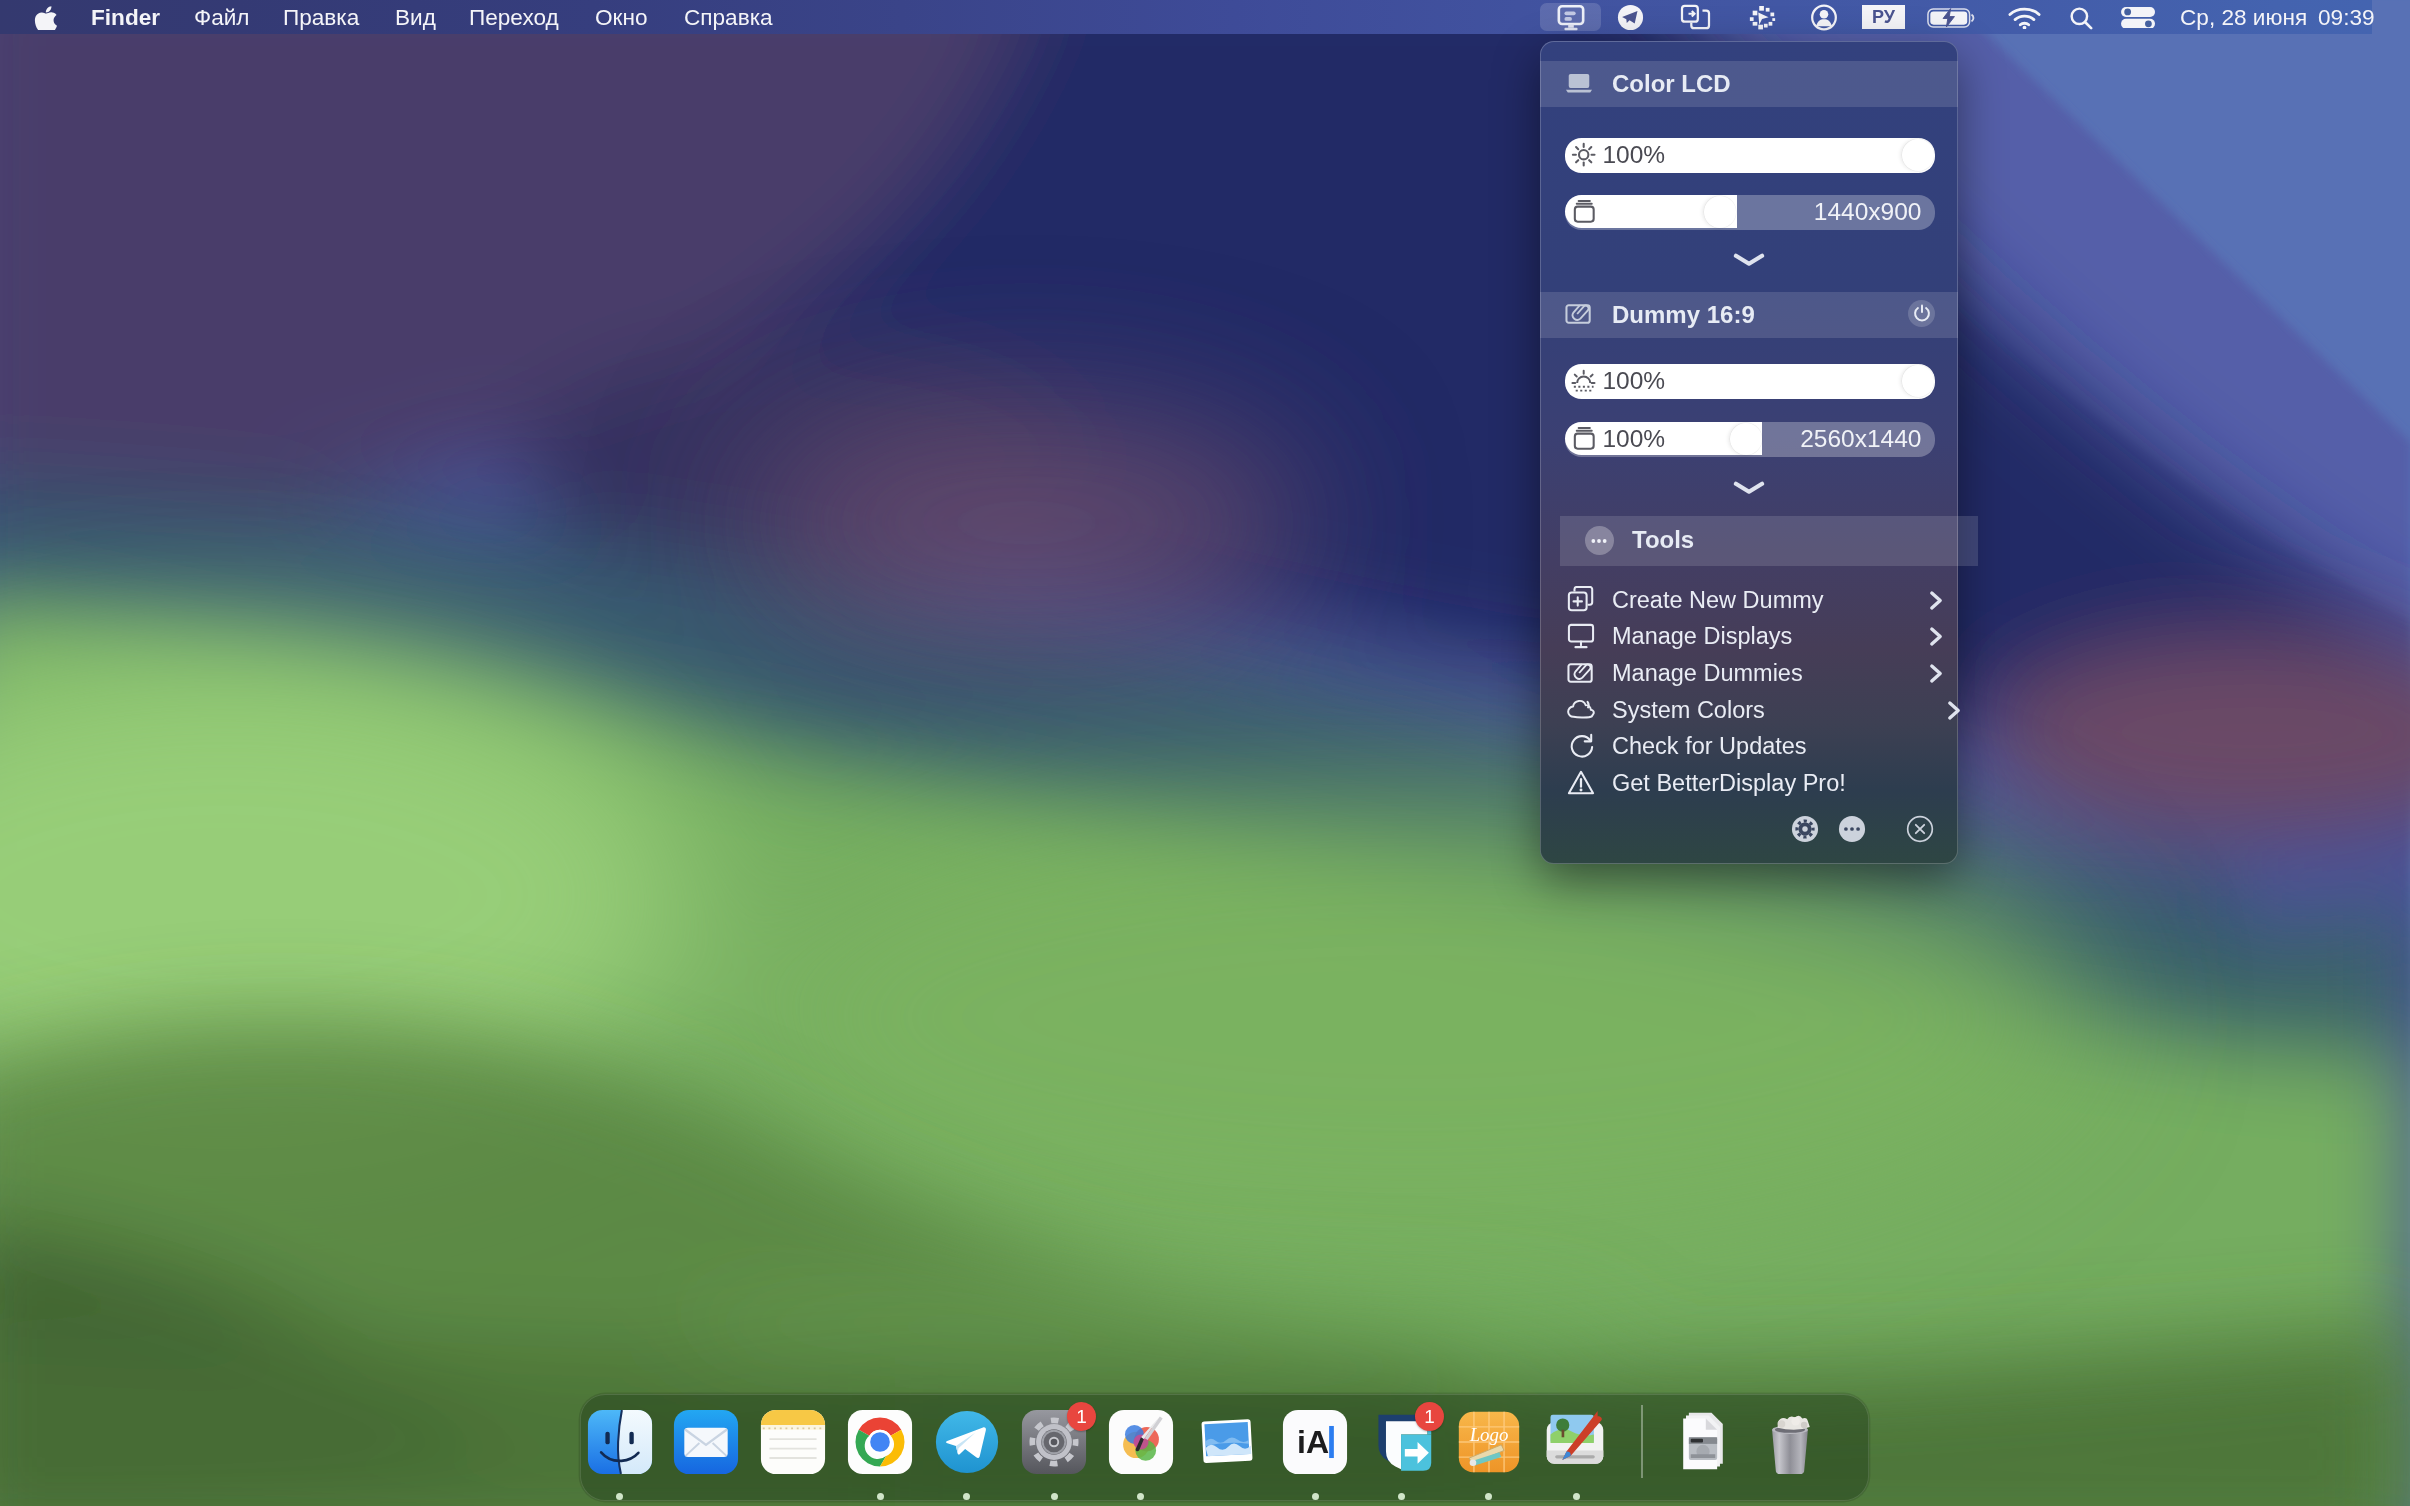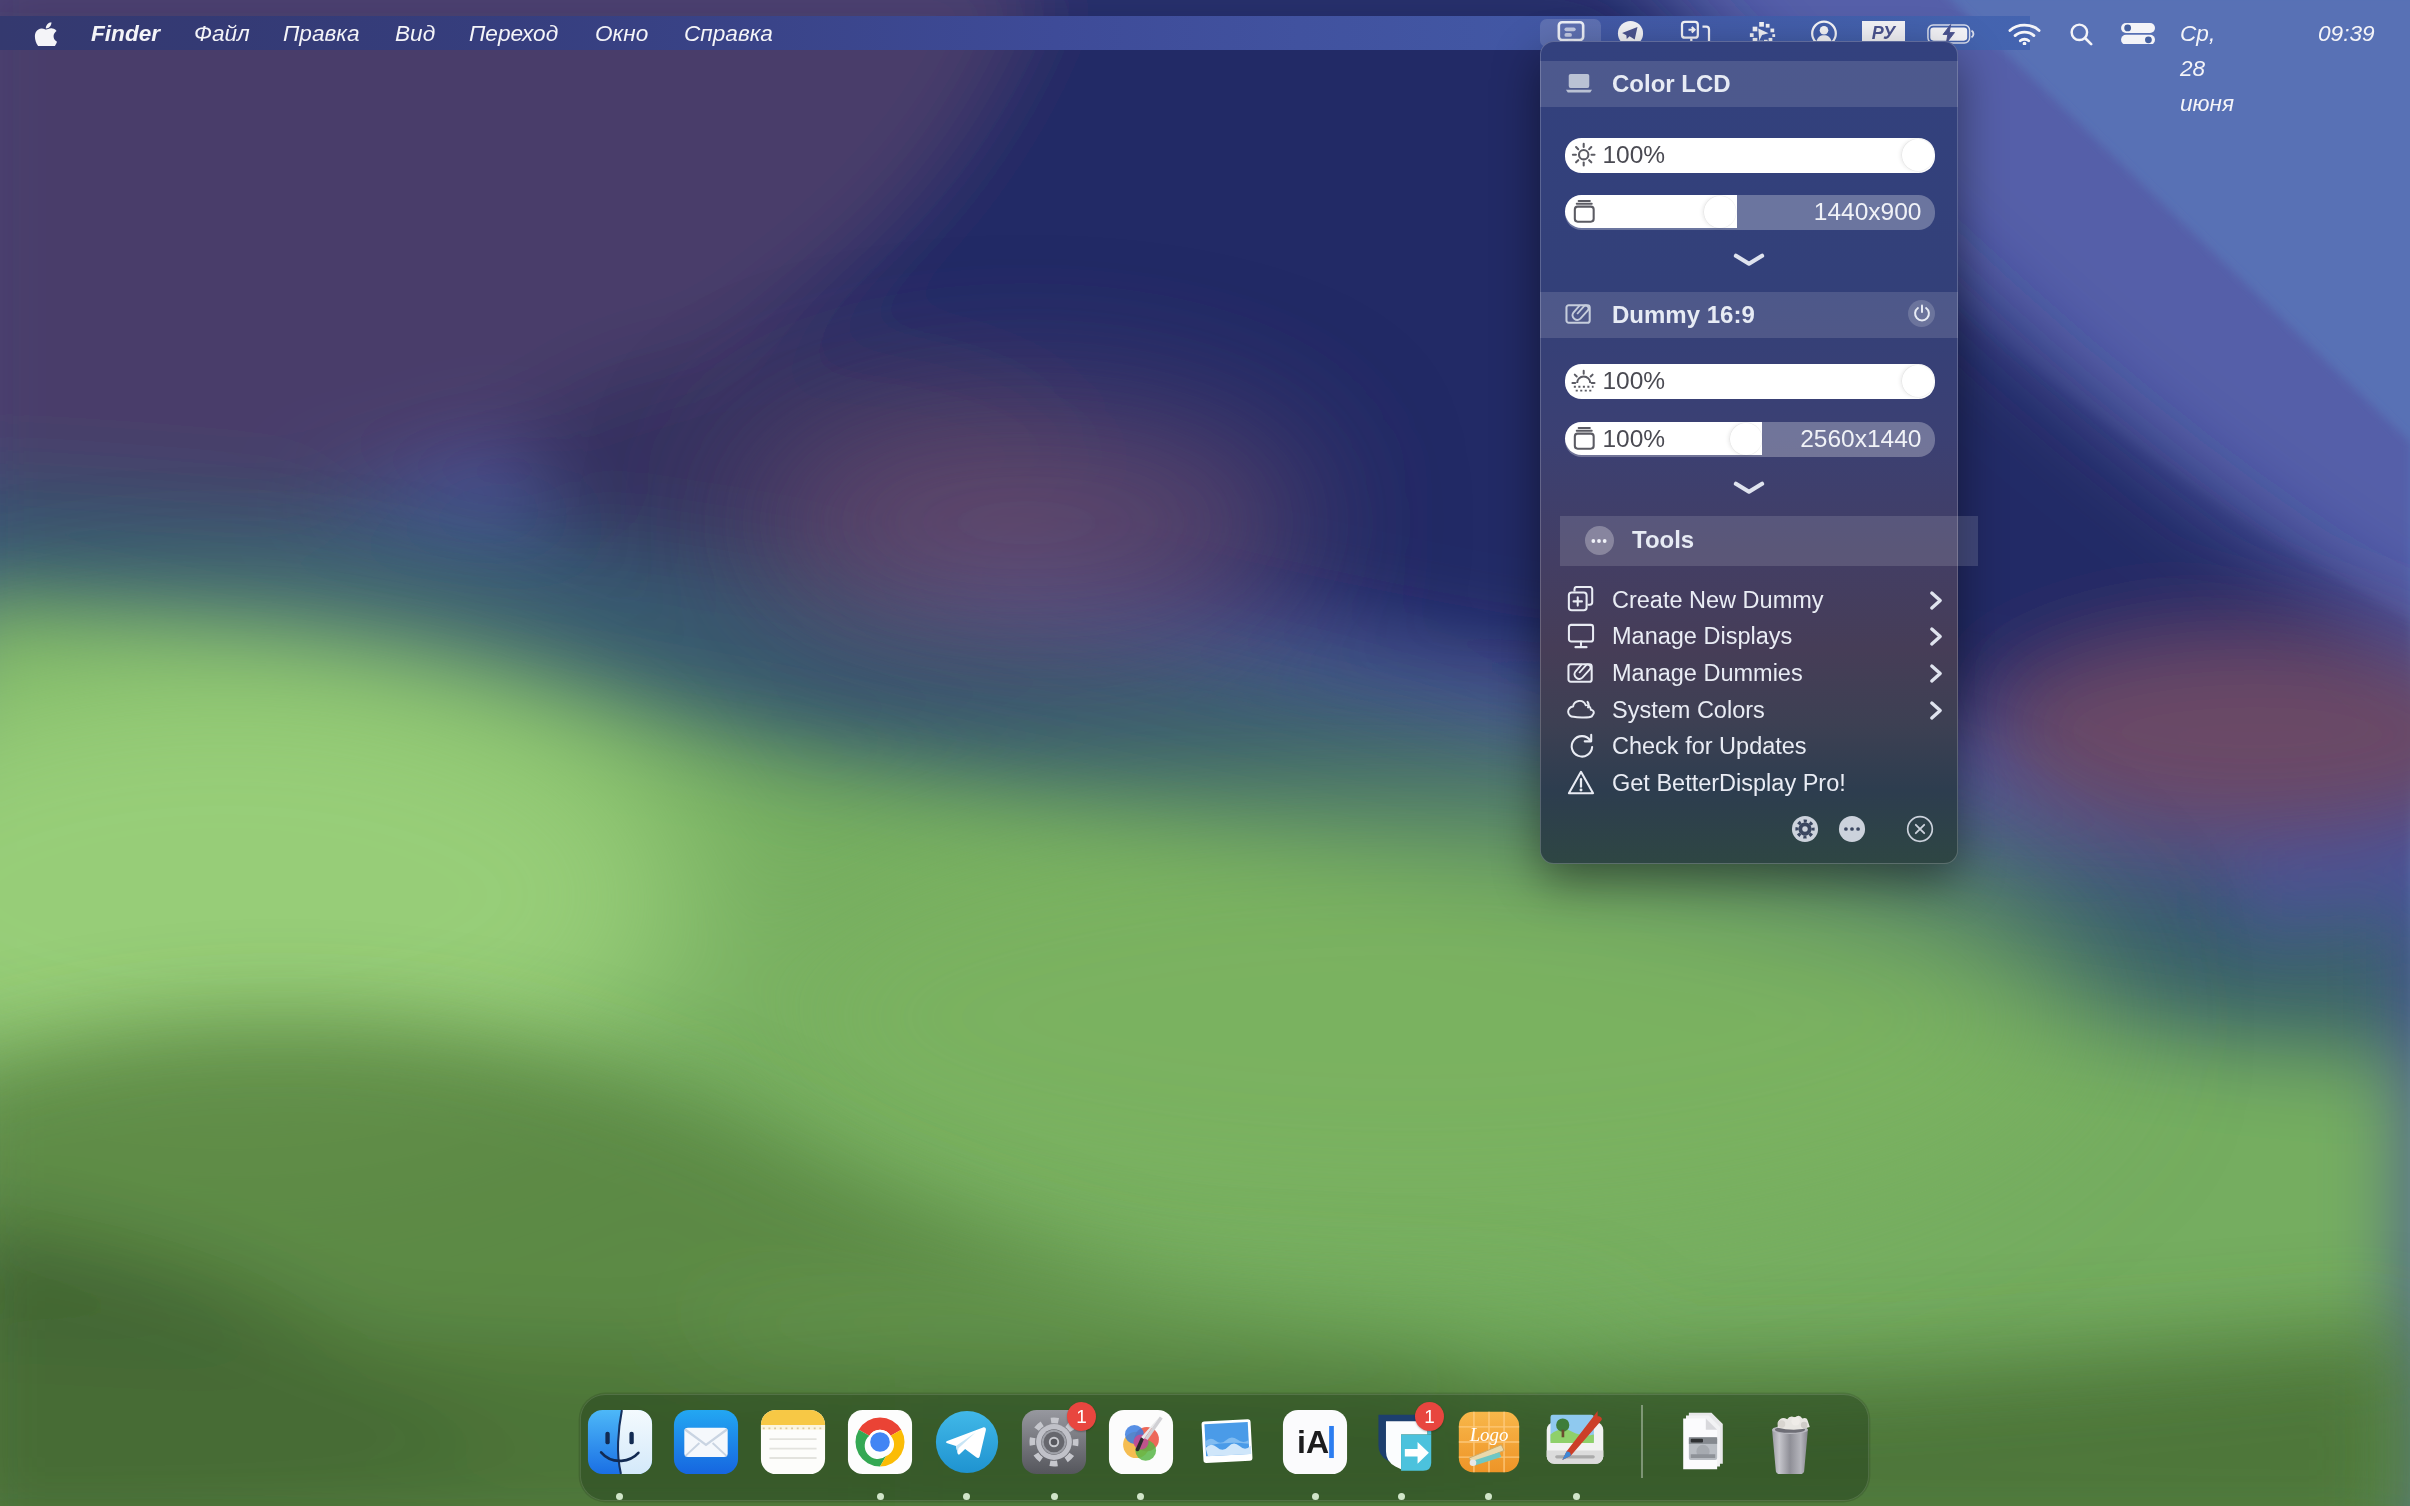--- a/index.html
+++ b/index.html
@@ -1,18 +1,18 @@
 <!DOCTYPE html>
 <html style="font-size:15px"><head>
 <meta charset="utf-8">
 <style>
 html,body{margin:0;padding:0;}
 body{width:2411px;height:1507px;overflow:hidden;position:relative;background:#5b75ba;font-family:"Liberation Sans",sans-serif;}
 .abs{position:absolute;}
-#menubar{left:0;top:16px;width:2030px;height:34px;background:linear-gradient(90deg,#34396f 0%,#343a74 10%,#363e7e 25%,#3a4489 38%,#3e4b98 52%,#41529f 64%,#4257a4 75%,#435ca9 85%,#4463af 96%,#4464b0 100%);font-style:italic;}
+#menubar{left:0;top:0;width:2372px;height:34px;background:linear-gradient(90deg,#34396f 0%,#343a74 10%,#363e7e 25%,#3a4489 38%,#3e4b98 52%,#41529f 64%,#4257a4 75%,#435ca9 85%,#4463af 96%,#4464b0 100%);}
 .mtext{position:absolute;top:0;height:34px;line-height:35px;color:#f4f4f8;font-size:22.6px;}
 .mb{font-weight:bold;}
 #panel{left:1540px;top:41px;width:418px;height:823px;border-radius:14px;background:linear-gradient(180deg,#33417e 0%,#334079 30%,#3b4073 48%,#433e64 63%,#463d57 74%,#3d4053 83%,#2d3d4f 91%,#2e4643 100%);box-shadow:0 0 0 0.9px rgba(255,255,255,0.22) inset,0 17px 47px rgba(0,0,0,0.45);}
 .band{position:absolute;left:0;width:418px;background:rgba(255,255,255,0.13);}
 .btxt{position:absolute;color:#e7ebf4;font-size:24px;font-weight:bold;}
 .slider{position:absolute;left:25.4px;width:370px;height:35px;border-radius:16.5px;}
 .sl-white{background:#fff;}
 .sl-track{background:rgba(255,255,255,0.28);}
 .sl-fill{position:absolute;left:0;top:0;height:33px;background:#fff;border-radius:16.5px 0 0 16.5px;}
 .knob{position:absolute;top:0.5px;width:32px;height:32px;border-radius:16px;background:#fff;box-shadow:-1.9px 0 3.8px rgba(0,0,0,0.08),0 0 0 0.5px rgba(0,0,0,0.05);}
@@ -261,21 +261,21 @@
 <div class="item" style="top:613px;">
 <svg class="abs" style="left:27px;top:5.6px" width="28" height="26" viewBox="0 0 30 28">
 <rect x="1.5" y="4.5" width="25" height="19" rx="2.5" fill="none" stroke="#e9ecf4" stroke-width="2.2"></rect>
 <path d="M13,14 l7,-8 a3,3 0 0 1 4.5,4 l-8,9 a5,5 0 0 1 -7.5,-6.5 l7,-8" fill="none" stroke="#e9ecf4" stroke-width="2"></path>
 </svg>
 <div class="itxt">Manage Dummies</div>
 <svg class="chev" width="14" height="21" viewBox="0 0 15 22">
         <path d="M3,3 L12,11 L3,19" fill="none" stroke="#dfe3ee" stroke-width="3.6" stroke-linecap="round" stroke-linejoin="round"></path>
       </svg>
 </div>
-<div class="item" style="top:650px;">
+<div class="item" style="top:650px;padding-left:18px;">
 <svg class="abs" style="left:27px;top:7.5px" width="28" height="22.6" viewBox="0 0 30 24">
 <path d="M7,19 a5.5,5.5 0 0 1 -0.5,-11 a7,7 0 0 1 13.5,-1.5 a5,5 0 0 1 5.5,5 c3,0.5 3.5,2 3,4 l-2,3 c-2,1.5 -15,1.5 -19.5,0.5 Z" fill="none" stroke="#e9ecf4" stroke-width="2.1" stroke-linejoin="round"></path>
 <path d="M22,3 c1.5,2 1.5,4 0.5,6" fill="none" stroke="#e9ecf4" stroke-width="2.1" stroke-linecap="round"></path>
 </svg>
 <div class="itxt">System Colors</div>
 <svg class="chev" width="14" height="21" viewBox="0 0 15 22">
         <path d="M3,3 L12,11 L3,19" fill="none" stroke="#dfe3ee" stroke-width="3.6" stroke-linecap="round" stroke-linejoin="round"></path>
       </svg>
 </div>
 <div class="item" style="top:686px;">

